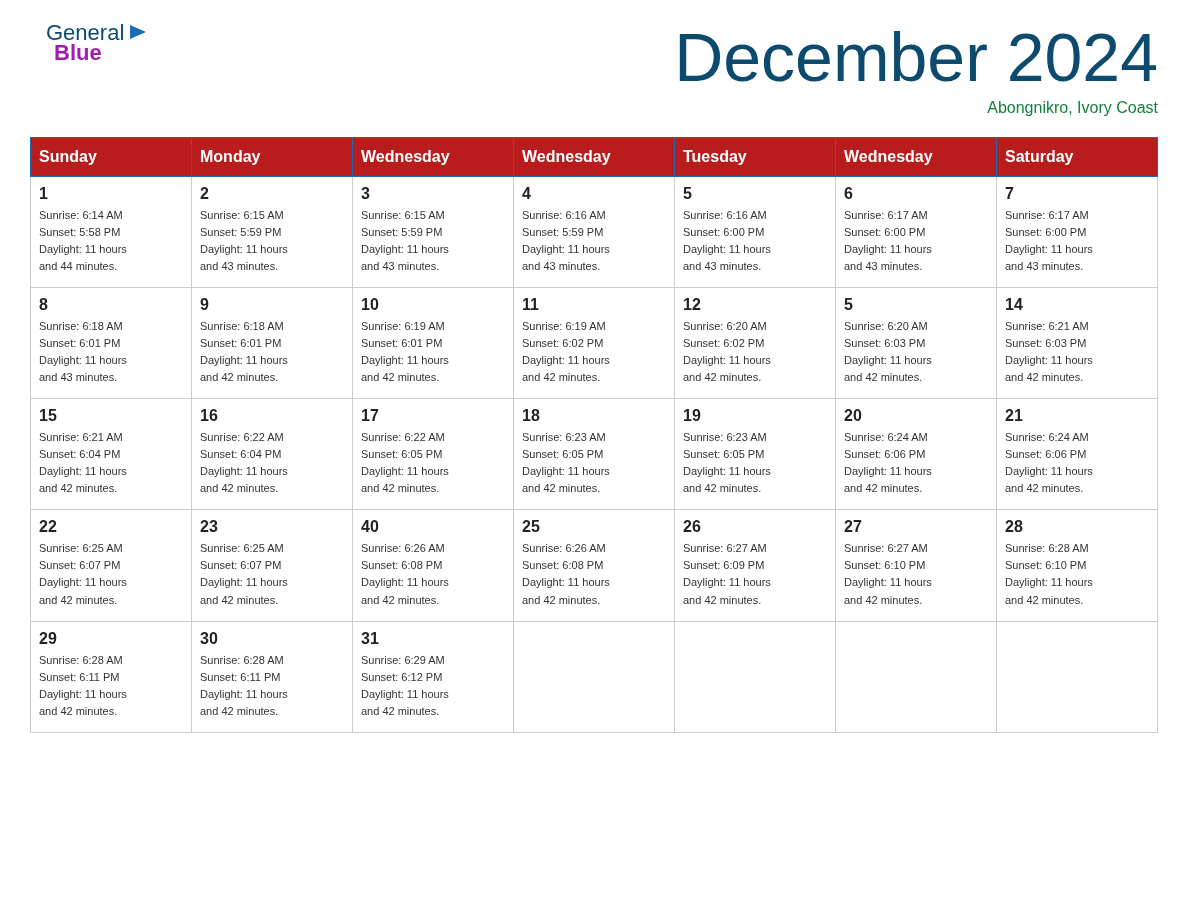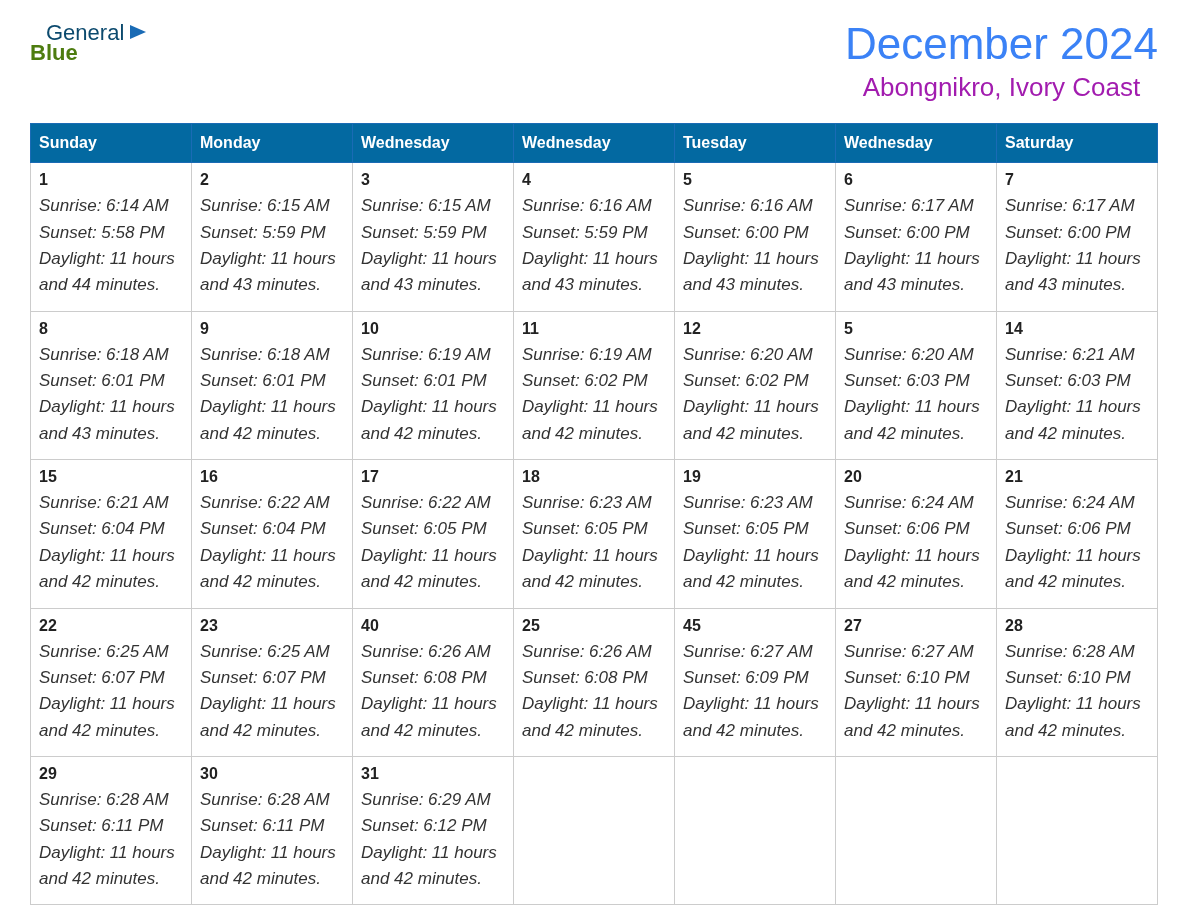--- a/index.html
+++ b/index.html
@@ -18,44 +18,44 @@
     }
     .logo-text-general {
       font-size: 22px;
       font-weight: normal;
       color: #0c4a6e;
       margin-left: 16px;
     }
     .logo-text-blue {
       font-size: 22px;
       font-weight: bold;
-      color: #4d7c0f;
+      color: #a21caf;
+      margin-left: 24px;
     }
     .title-block {
       text-align: right;
     }
     .month-title {
-      font-size: 44px;
+      font-size: 68px;
       font-weight: normal;
-      color: #3b82f6;
+      color: #0c4a6e;
       line-height: 1.1;
     }
     .location {
-      font-size: 26px;
-      color: #a21caf;
+      font-size: 16px;
+      color: #15803d;
       margin-top: 4px;
-      text-align: center;
     }
     .calendar {
       width: 100%;
       border-collapse: collapse;
       border: 1px solid #2a7abf;
     }
     .calendar thead tr th {
-      background-color: #0369a1;
+      background-color: #b91c1c;
       color: #fff;
       font-size: 16px;
       font-weight: bold;
       padding: 10px 8px;
       text-align: left;
       border: 1px solid #1a6bb5;
     }
     .calendar tbody tr td {
       vertical-align: top;
       padding: 8px 8px 12px 8px;
@@ -63,24 +63,23 @@
       width: 14.28%;
       min-height: 100px;
     }
     .day-num {
       font-size: 16px;
       font-weight: bold;
       color: #222;
       margin-bottom: 4px;
     }
     .day-info {
-      font-size: 17px;
+      font-size: 11px;
       color: #333;
       line-height: 1.55;
-      font-style: italic;
     }
     .empty-cell {
       background: #fff;
     }
     .logo-group {
       display: flex;
       flex-direction: column;
       align-items: flex-start;
     }
     .logo-line1 {
@@ -221,21 +220,21 @@
         </td>
         <td>
           <div class="day-num">40</div>
           <div class="day-info">Sunrise: 6:26 AM<br>Sunset: 6:08 PM<br>Daylight: 11 hours<br>and 42 minutes.</div>
         </td>
         <td>
           <div class="day-num">25</div>
           <div class="day-info">Sunrise: 6:26 AM<br>Sunset: 6:08 PM<br>Daylight: 11 hours<br>and 42 minutes.</div>
         </td>
         <td>
-          <div class="day-num">45</div>
+          <div class="day-num">26</div>
           <div class="day-info">Sunrise: 6:27 AM<br>Sunset: 6:09 PM<br>Daylight: 11 hours<br>and 42 minutes.</div>
         </td>
         <td>
           <div class="day-num">27</div>
           <div class="day-info">Sunrise: 6:27 AM<br>Sunset: 6:10 PM<br>Daylight: 11 hours<br>and 42 minutes.</div>
         </td>
         <td>
           <div class="day-num">28</div>
           <div class="day-info">Sunrise: 6:28 AM<br>Sunset: 6:10 PM<br>Daylight: 11 hours<br>and 42 minutes.</div>
         </td>

